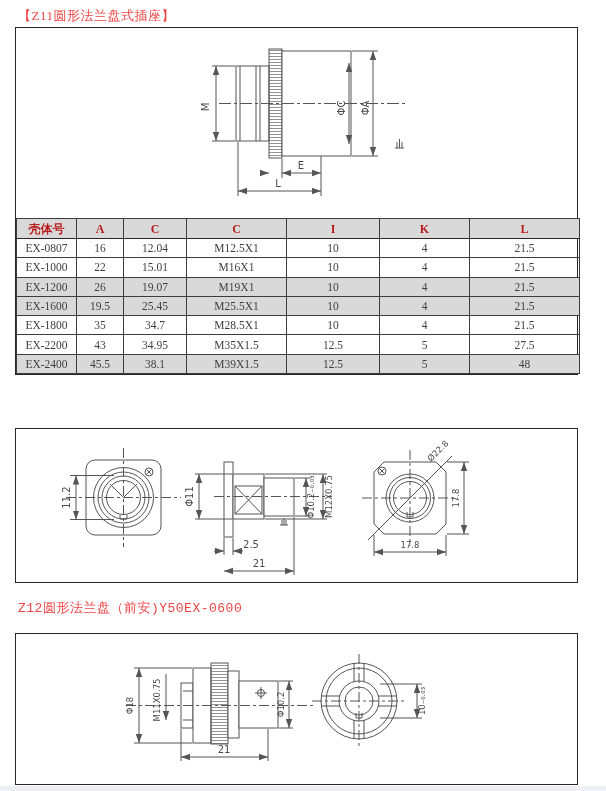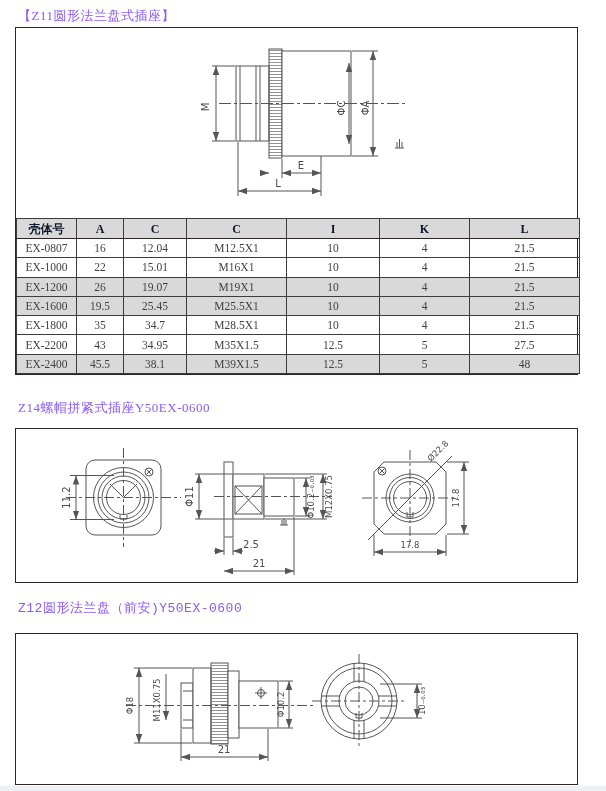--- a/index.html
+++ b/index.html
@@ -1,30 +1,30 @@
 <!DOCTYPE html>
 <html><head>
 <meta charset="utf-8">
 <style>
   html,body{margin:0;padding:0;background:#ffffff;}
   #canvas{position:relative;width:606px;height:791px;background:#ffffff;overflow:hidden;
           font-family:"Liberation Serif","DejaVu Serif",serif;color:#1d1d1d;}
-  .sec-title{position:absolute;left:18px;font-size:13px;letter-spacing:0.5px;color:#8b5cf6;white-space:nowrap;}
+  .sec-title{position:absolute;left:18px;font-size:13px;letter-spacing:0.5px;color:#ef4444;white-space:nowrap;}
   .frame{position:absolute;left:15px;width:563px;border:1.5px solid #2b2526;box-sizing:border-box;background:#fff;}
   #frame1{top:27px;height:348px;}
   #frame2{top:428px;height:155px;}
   #frame3{top:633px;height:152px;}
   .draw{position:absolute;left:0;top:0;}
   
   .tbl-wrap{position:absolute;left:0;right:0;top:190px;bottom:0;}
   table.shell{width:100%;height:100%;border-collapse:collapse;table-layout:fixed;}
   table.shell th, table.shell td{border:1px solid #3c3c3c;text-align:center;padding:0;
        font-size:11.5px;line-height:12px;color:#3f3f3f;font-family:"Liberation Serif","DejaVu Serif",serif;
        overflow:hidden;white-space:nowrap;}
-  table.shell thead th{background:#d9d9d9;font-size:12px;height:19px;border-bottom:1.5px solid #2b2526;color:#0f172a;}
+  table.shell thead th{background:#d9d9d9;font-size:12px;height:19px;border-bottom:1.5px solid #2b2526;color:#b91c1c;}
   table.shell tr.alt td{background:#d9d9d9;}
   .footer-strip{position:absolute;left:0;right:0;bottom:0;height:5px;background:#eef0f3;}
   svg text{font-family:"DejaVu Sans","Liberation Sans",sans-serif;font-size:10px;fill:#4a4a4a;}
   svg text.sm{font-size:8.5px;}
 </style>
 </head>
 <body>
 
 <div id="canvas">
 
@@ -169,21 +169,20 @@
               <td>M39X1.5</td>
               <td>12.5</td>
               <td>5</td>
               <td>48</td>
             </tr>
           </tbody>
       </table>
     </div>
   </div>
 
-  <div class="sec-title" style="top:399px;">Z14螺帽拼紧式插座Y50EX-0600</div>
 
   <div class="frame" id="frame2">
     <svg class="draw" width="560" height="152" viewBox="0 0 560 152">
       <defs>
         <marker id="ar2" markerWidth="10" markerHeight="8" refX="9" refY="4" orient="auto-start-reverse">
           <path d="M0,0.8 L9,4 L0,7.2 z" fill="#555"></path>
         </marker>
       </defs>
       <g stroke="#555" stroke-width="1" fill="none">
         <rect x="70" y="31" width="75" height="75" rx="9" fill="#fff"></rect>

